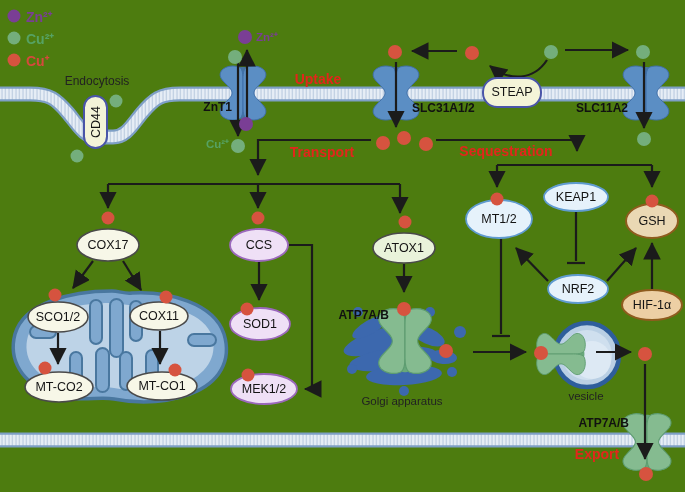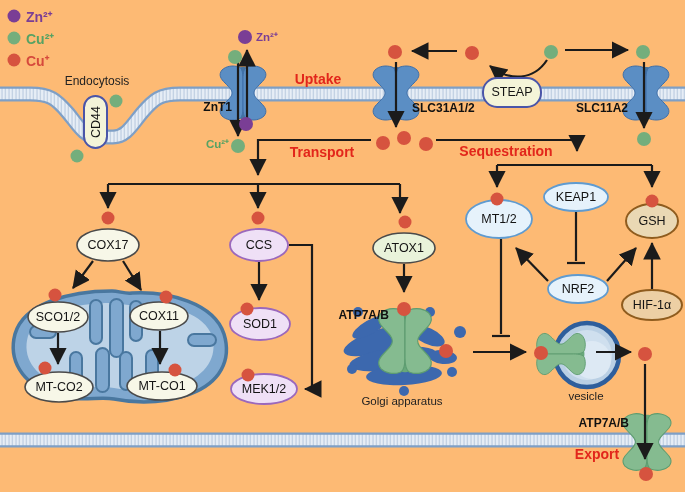--- a/index.html
+++ b/index.html
@@ -1,16 +1,16 @@
 <!DOCTYPE html>
 <html><head>
 <meta charset="utf-8">
 <style>
   html,body{margin:0;padding:0;background:#e8e8e8;}
-  #fig{position:relative;width:685px;height:492px;background:#fdba74;overflow:hidden;font-family:"Liberation Sans",sans-serif;}
+  #fig{position:relative;width:685px;height:492px;background:#4d7c0f;overflow:hidden;font-family:"Liberation Sans",sans-serif;}
   svg{position:absolute;left:0;top:0;}
   svg text{font-family:"Liberation Sans",sans-serif;}
   .c{dominant-baseline:central;}
   .node-label{font-size:12.5px;fill:#141414;}
   .mem-label{font-size:12px;font-weight:bold;fill:#111;}
   .proc-label{font-size:14px;font-weight:bold;fill:#e2261b;}
   .small-label{font-size:12px;fill:#222;}
   .tiny-label{font-size:11.5px;fill:#222;}
   .legend-text{font-size:14px;font-weight:bold;}
   .ion-label{font-size:11.5px;font-weight:bold;}

